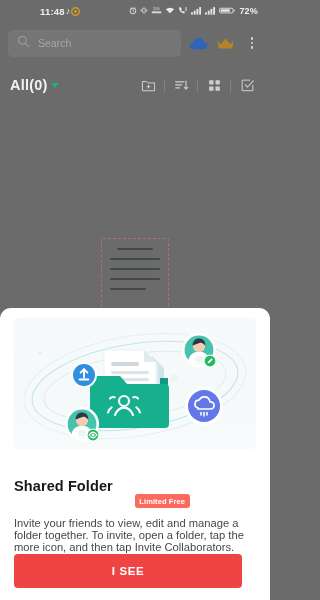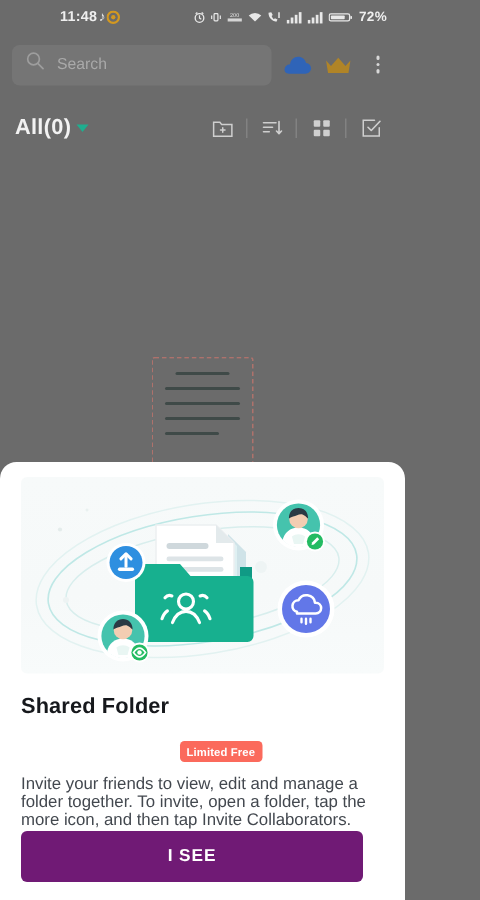--- a/index.html
+++ b/index.html
@@ -12,21 +12,21 @@
   .phone { position:relative; width:270px; height:600px; background:#6b6b6b; }
 
   
   .app-behind { position:absolute; inset:0; }
 
   .statusbar {
     height:22px; display:flex; align-items:center;
     padding:0 8px; color:#efefef; font-size:9px; letter-spacing:.2px;
   }
   .sb-left { display:flex; align-items:center; gap:1px; margin-left:32px; }
-  .sb-right { display:flex; align-items:flex-end; gap:3px; margin-left:auto; margin-right:4px; }
+  .sb-right { display:flex; align-items:flex-start; gap:3px; margin-left:auto; margin-right:4px; }
   .sb-clock { font-weight:700; font-size:9.5px; }
   .sb-ico { display:inline-block; line-height:1; font-size:9px; opacity:.95; }
   .sb-ico svg { display:block; }
   .sb-batt-txt { font-size:9px; font-weight:700; margin-left:1px; }
 
   .searchrow {
     height:34px; margin:4px 8px 0 8px;
     display:flex; align-items:center; gap:7px;
   }
   .searchbox {
@@ -69,32 +69,32 @@
     position:absolute; left:0; right:0; bottom:0; top:308px;
     background:#ffffff; border-radius:11px 11px 0 0;
     padding:10px 14px 0 14px;
   }
   .illus {
     position:relative; height:131px; border-radius:4px; overflow:hidden;
     background:linear-gradient(180deg,#f7fafa 0%,#f6f9f9 60%,#f8fbfb 100%);
   }
   .illus svg { position:absolute; inset:0; width:100%; height:100%; display:block; }
 
-  .title-row { display:flex; align-items:flex-start; gap:7px; margin-top:14px; }
+  .title-row { display:flex; align-items:center; gap:22px; margin-top:14px; }
   .sheet-title { font-size:14.5px; font-weight:700; color:#16181c; letter-spacing:.1px; }
   .badge {
     font-size:7.5px; font-weight:700; color:#fff; background:#fb6a5c;
     border-radius:3px; padding:2.5px 4.5px; letter-spacing:.1px; white-space:nowrap;margin-top:31px;
   }
   .sheet-body {
     margin-top:9px; font-size:11.2px; line-height:12px; color:#43484f;
   }
   .cta {
     position:absolute; left:14px; right:28px; top:246px; height:34px;
-    background:#701a75; border:none; border-radius:4px; color:#fff;
+    background:#ef4444; border:none; border-radius:4px; color:#fff;
     font-size:11.5px; font-weight:700; letter-spacing:.6px;
     font-family:"Liberation Sans", sans-serif; cursor:pointer;
     display:flex; align-items:center; justify-content:center;
   }
 </style>
 </head>
 <body>
 
 <div class="phone">
 

